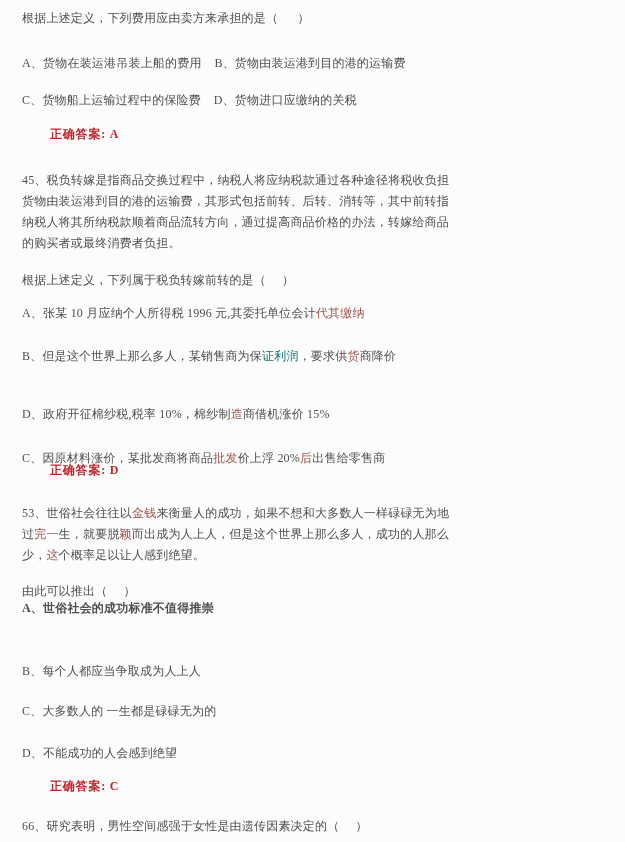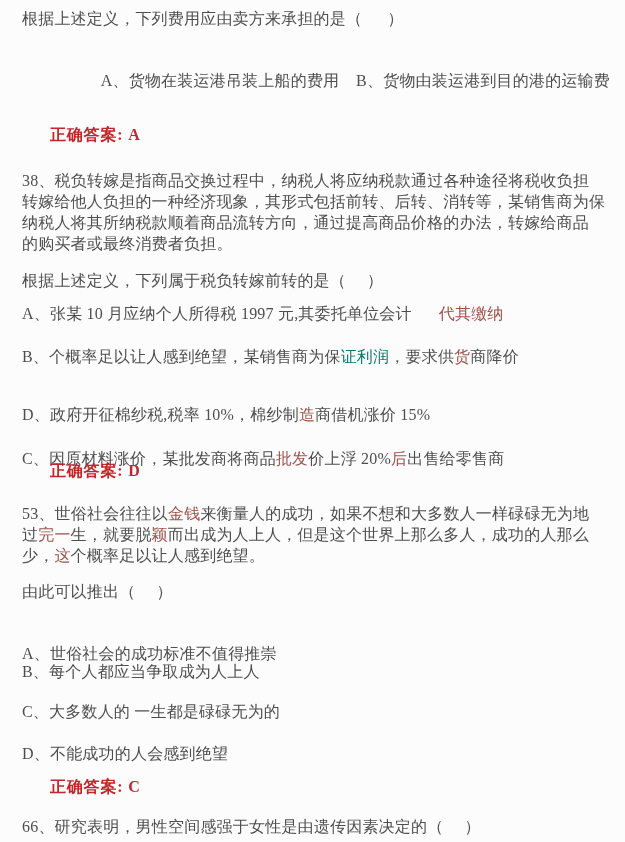--- a/index.html
+++ b/index.html
@@ -6,21 +6,21 @@
   body{
     width:625px;height:842px;
     background:#f6f6f6;
     font-family:"Liberation Serif","DejaVu Serif",serif;
   }
   .page{
     position:relative;
     width:625px;height:842px;
     background:#fcfcfc;
     overflow:hidden;
-    font-size:16px;
+    font-size:12px;
     line-height:21px;
     color:#4e4e4e;
   }
   .blk{
     position:absolute;
     left:22px;
     width:588px;
     margin:0;
     letter-spacing:0.2px;
     white-space:pre-wrap;
@@ -30,30 +30,31 @@
     letter-spacing:0.8px;
     margin-left:28px;
   }
   .seg{color:inherit;}
 </style>
 </head>
 <body>
 
 <div class="page" style="background: rgb(252, 252, 252); color: rgb(78, 78, 78);">
     <p class="blk" style="top: 8px;"><span class="seg">根据上述定义，下列费用应由卖方来承担的是（      ）</span></p>
-    <p class="blk" style="top: 70px; text-align: right;"><span class="seg">A、货物在装运港吊装上船的费用    B、货物由装运港到目的港的运输费</span></p>
+    <p class="blk" style="top: 53px;"><span class="seg">A、货物在装运港吊装上船的费用    B、货物由装运港到目的港的运输费</span></p>
+    <p class="blk" style="top: 90px;"><span class="seg">C、货物船上运输过程中的保险费    D、货物进口应缴纳的关税</span></p>
     <p class="blk answer" style="top: 124px;"><span class="seg" style="color: rgb(192, 38, 44);">正确答案: </span><span class="seg" style="color: rgb(192, 38, 44);">A</span></p>
-    <p class="blk" style="top: 170px;"><span class="seg">38、税负转嫁是指商品交换过程中，纳税人将应纳税款通过各种途径将税收负担</span><br><span class="seg">转嫁给他人负担的一种经济现象，其形式包括前转、后转、消转等，某销售商为保</span><br><span class="seg">纳税人将其所纳税款顺着商品流转方向，通过提高商品价格的办法，转嫁给商品</span><br><span class="seg">的购买者或最终消费者负担。</span></p>
+    <p class="blk" style="top: 170px;"><span class="seg">45、税负转嫁是指商品交换过程中，纳税人将应纳税款通过各种途径将税收负担</span><br><span class="seg">货物由装运港到目的港的运输费，其形式包括前转、后转、消转等，其中前转指</span><br><span class="seg">纳税人将其所纳税款顺着商品流转方向，通过提高商品价格的办法，转嫁给商品</span><br><span class="seg">的购买者或最终消费者负担。</span></p>
     <p class="blk" style="top: 270px;"><span class="seg">根据上述定义，下列属于税负转嫁前转的是（     ）</span></p>
-    <p class="blk" style="top: 303px;"><span class="seg">A、张某 10 月应纳个人所得税 1997 元,其委托单位会计</span><span class="seg" style="color: rgb(154, 84, 76); margin-left: 27px;">代其缴纳</span></p>
-    <p class="blk" style="top: 346px;"><span class="seg">B、个概率足以让人感到绝望，某销售商为保</span><span class="seg" style="color: #0f766e;">证利润</span><span class="seg">，要求供</span><span class="seg" style="color: rgb(154, 84, 76);">货</span><span class="seg">商降价</span></p>
+    <p class="blk" style="top: 303px;"><span class="seg">A、张某 10 月应纳个人所得税 1996 元,其委托单位会计</span><span class="seg" style="color: rgb(154, 84, 76);">代其缴纳</span></p>
+    <p class="blk" style="top: 346px;"><span class="seg">B、但是这个世界上那么多人，某销售商为保</span><span class="seg" style="color: #0f766e;">证利润</span><span class="seg">，要求供</span><span class="seg" style="color: rgb(154, 84, 76);">货</span><span class="seg">商降价</span></p>
     <p class="blk" style="top: 400px; margin-top: 48px;"><span class="seg">C、因原材料涨价，某批发商将商品</span><span class="seg" style="color: rgb(154, 84, 76);">批发</span><span class="seg">价上浮 20%</span><span class="seg" style="color: rgb(154, 84, 76);">后</span><span class="seg">出售给零售商</span></p>
     <p class="blk" style="top: 404px;"><span class="seg">D、政府开征棉纱税,税率 10%，棉纱制</span><span class="seg" style="color: rgb(154, 84, 76);">造</span><span class="seg">商借机涨价 15%</span></p>
     <p class="blk answer" style="top: 460px;"><span class="seg" style="color: rgb(192, 38, 44);">正确答案: </span><span class="seg" style="color: rgb(192, 38, 44);">D</span></p>
     <p class="blk" style="top: 503px;"><span class="seg">53、世俗社会往往以</span><span class="seg" style="color: rgb(154, 84, 76);">金钱</span><span class="seg">来衡量人的成功，如果不想和大多数人一样碌碌无为地</span><br><span class="seg">过</span><span class="seg" style="color: rgb(154, 84, 76);">完一</span><span class="seg">生，就要脱</span><span class="seg" style="color: rgb(154, 84, 76);">颖</span><span class="seg">而出成为人上人，但是这个世界上那么多人，成功的人那么</span><br><span class="seg">少，</span><span class="seg" style="color: rgb(154, 84, 76);">这</span><span class="seg">个概率足以让人感到绝望。</span></p>
     <p class="blk" style="top: 581px;"><span class="seg">由此可以推出（     ）</span></p>
-    <p class="blk" style="top: 643px;"><span class="seg">A、世俗社会的成功标准不值得推崇</span></p>
+    <p class="blk" style="top: 598px; font-weight: bold;"><span class="seg">A、世俗社会的成功标准不值得推崇</span></p>
     <p class="blk" style="top: 661px;"><span class="seg">B、每个人都应当争取成为人上人</span></p>
     <p class="blk" style="top: 701px; font-family: Liberation Serif, serif;"><span class="seg">C、大多数人的 一生都是碌碌无为的</span></p>
     <p class="blk" style="top: 743px;"><span class="seg">D、不能成功的人会感到绝望</span></p>
     <p class="blk answer" style="top: 776px;"><span class="seg" style="color: rgb(192, 38, 44);">正确答案: </span><span class="seg" style="color: rgb(192, 38, 44);">C</span></p>
     <p class="blk" style="top: 816px;"><span class="seg">66、研究表明，男性空间感强于女性是由遗传因素决定的（     ）</span></p>
   </div>
 
 </body></html>

